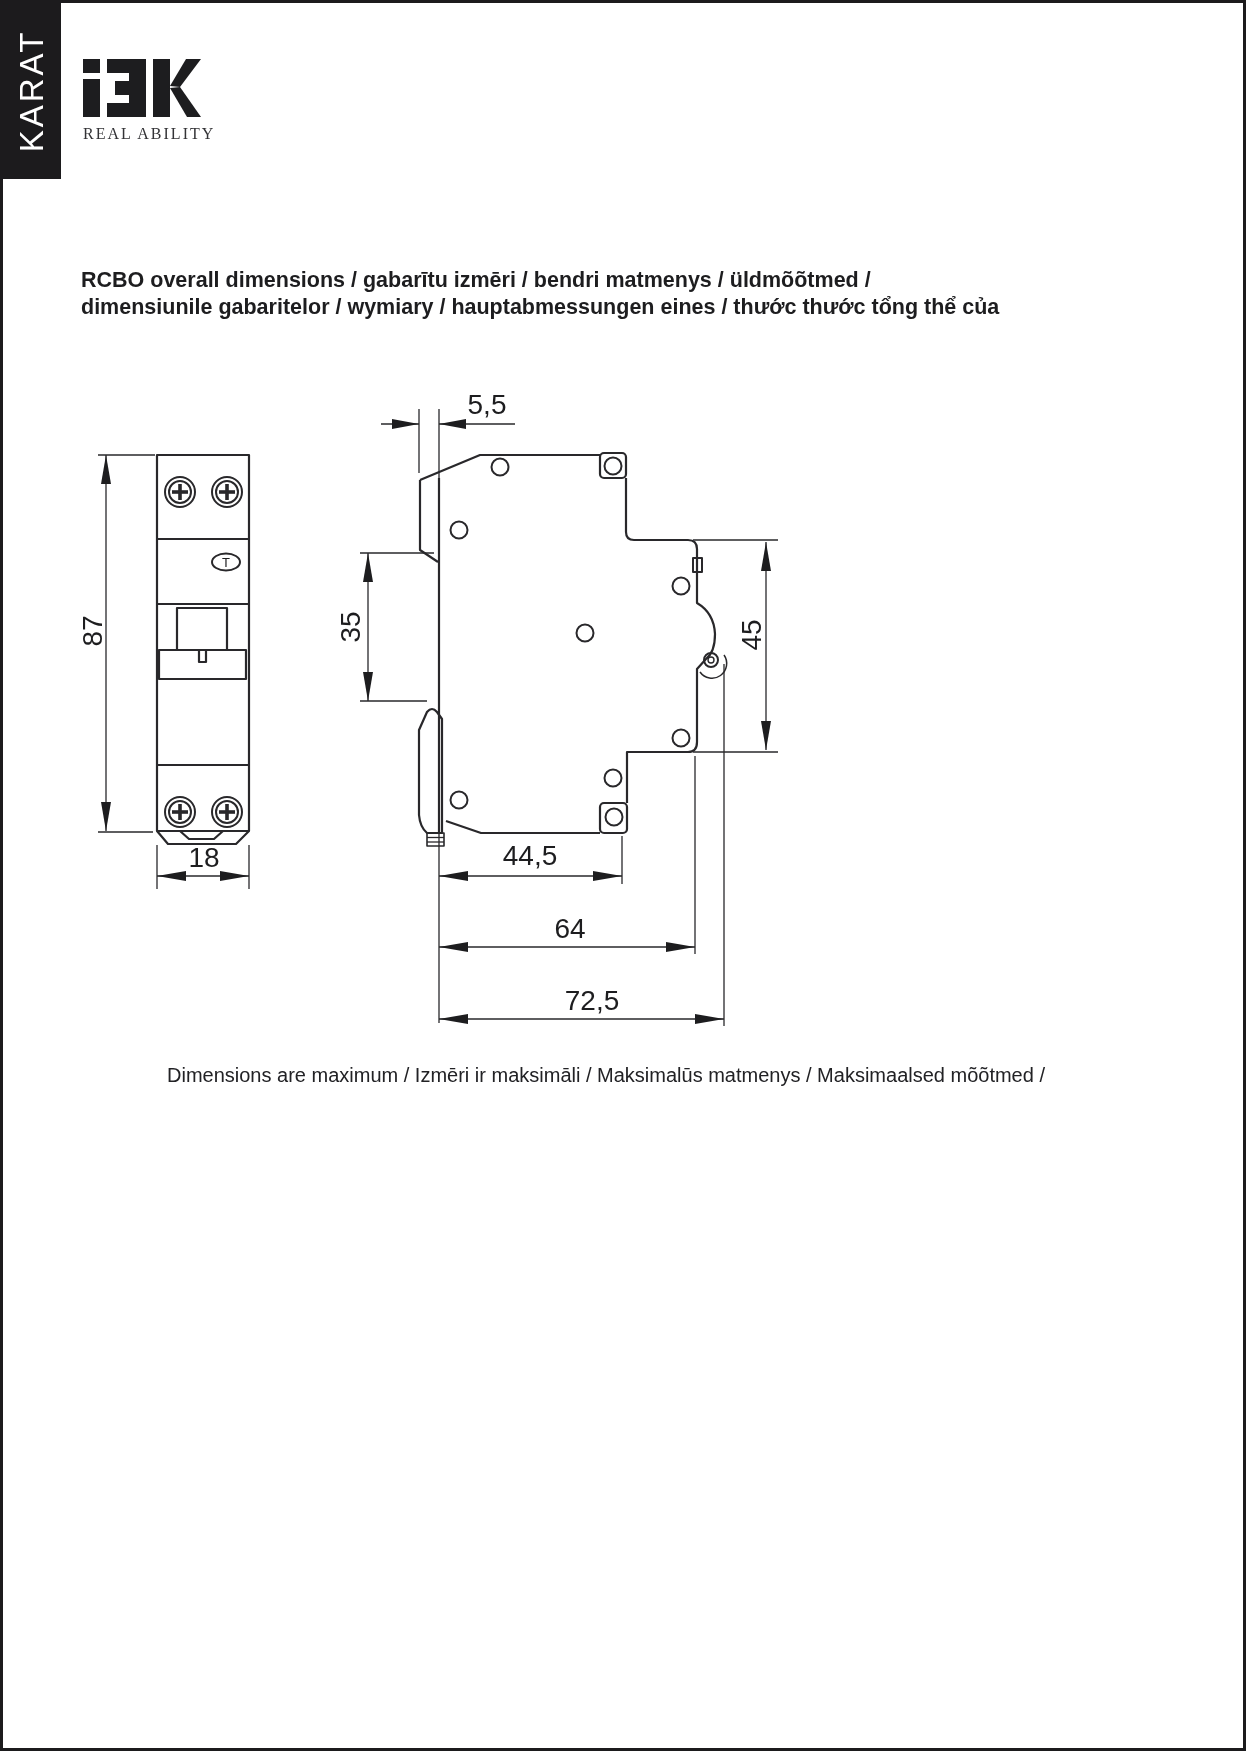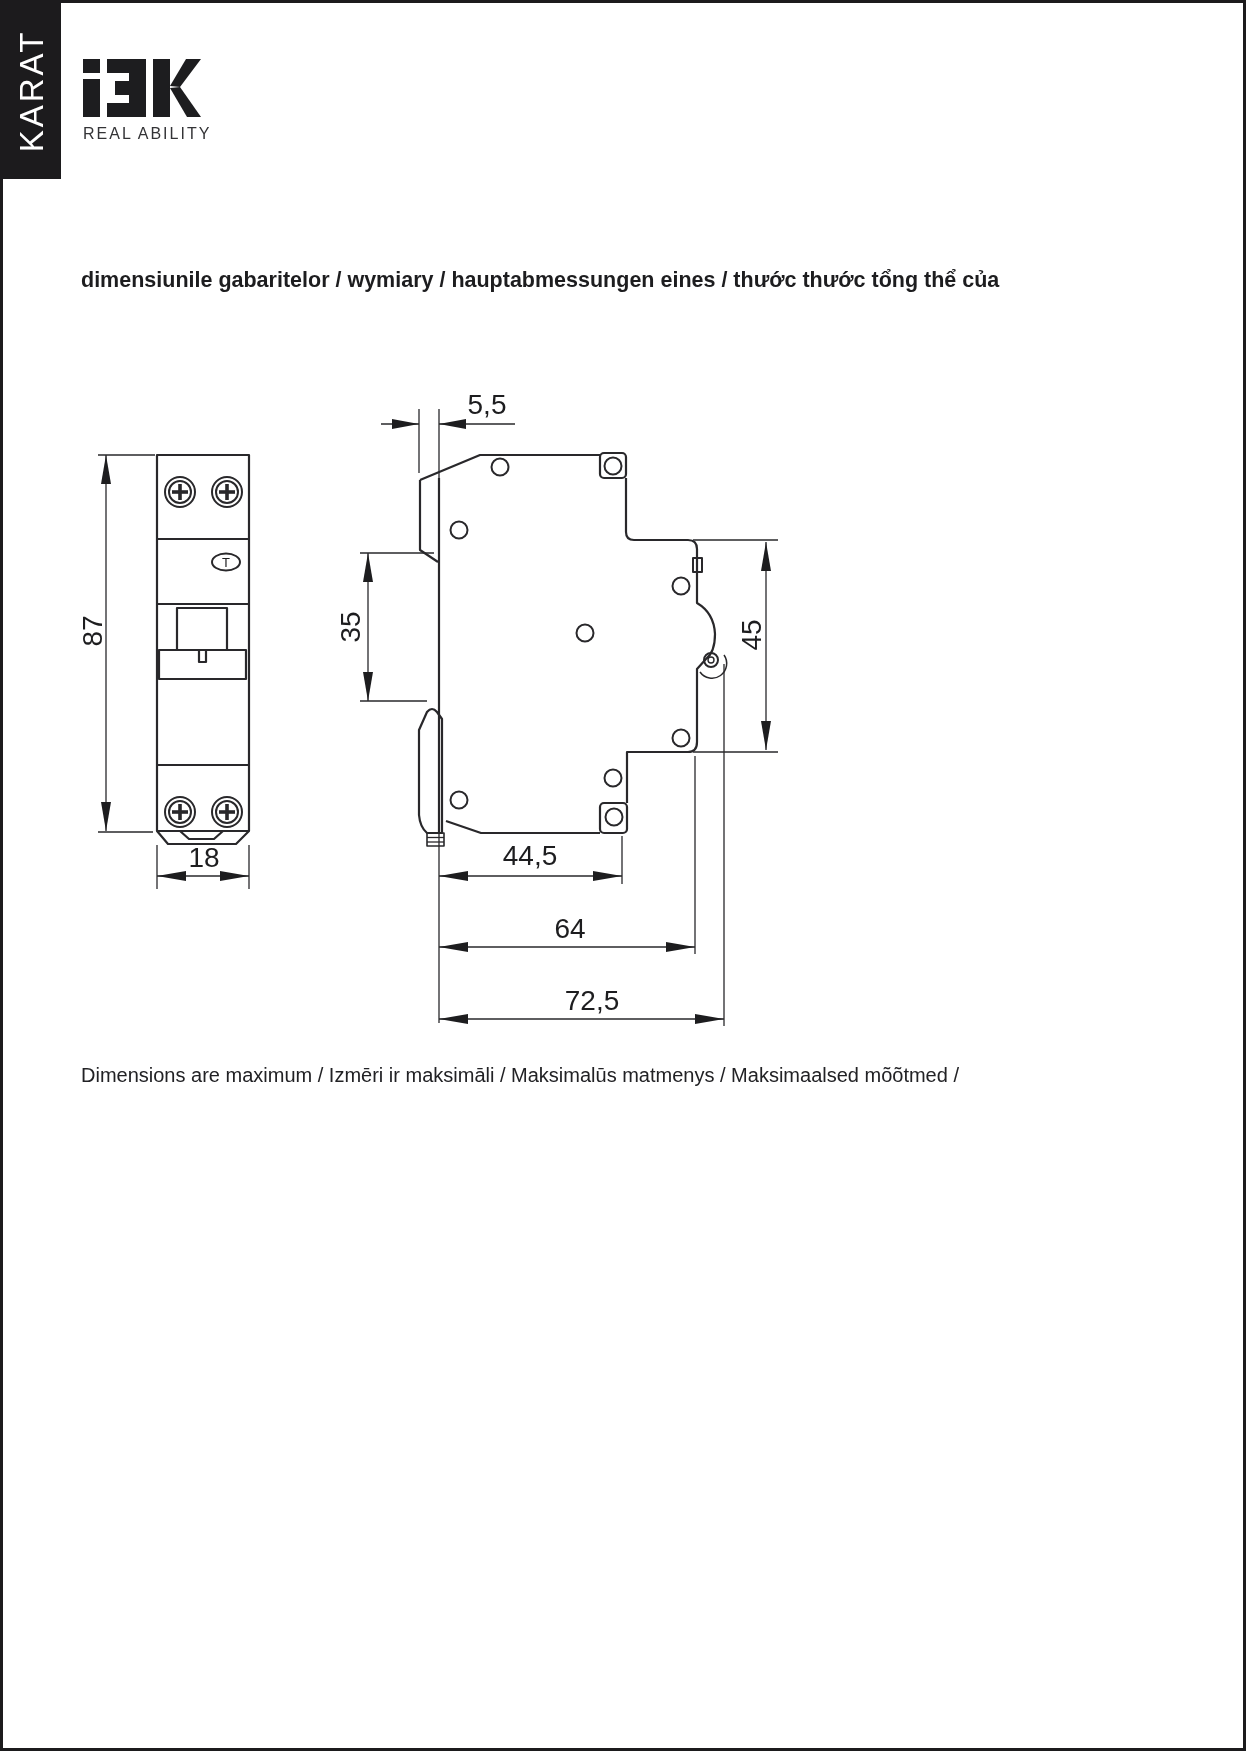--- a/index.html
+++ b/index.html
@@ -25,30 +25,32 @@
     font-size:33px;
     letter-spacing:3px;
     font-weight:400;
     white-space:nowrap;
   }
   .logo-wrap{position:absolute;left:80px;top:56px;}
   .logo-tagline{
     position:absolute;left:80px;top:122px;
     font-size:16px;letter-spacing:2px;color:#333336;
     white-space:nowrap;
+    font-family:Liberation Serif, serif;
   }
   .doc-title{
     position:absolute;left:78px;top:264px;width:1000px;
     font-size:21.5px;font-weight:bold;line-height:27px;
     color:#1d1d1f;
   }
   .doc-note{
     position:absolute;left:78px;top:1060px;width:1050px;
     font-size:20px;font-weight:400;line-height:25px;
     color:#222225;
+    text-align:center;
   }
   svg.drawing{position:absolute;left:0;top:0;}
   svg text{font-family:"Liberation Sans", sans-serif;}
 </style>
 </head>
 <body>
 
 <div class="page">
 
   <div class="brand-bar">
@@ -66,20 +68,21 @@
         <rect x="46" y="0" width="17" height="58"></rect>
         <rect x="70" y="0" width="17" height="58"></rect>
         <polygon points="87,27 103,0 118,0 97,28"></polygon>
         <polygon points="97,28 118,58 104,58 87,29"></polygon>
       </g>
     </svg>
   </div>
   <div class="logo-tagline">REAL ABILITY</div>
 
   <div class="doc-title">
+    <div>RCBO overall dimensions / gabarītu izmēri / bendri matmenys / üldmõõtmed /</div>
     <div>dimensiunile gabaritelor / wymiary / hauptabmessungen eines / thước thước tổng thể của</div>
   </div>
 
   <svg class="drawing" width="1246" height="1751" viewBox="0 0 1246 1751">
 
     <g stroke="#29282b" fill="none" stroke-width="2.2" stroke-linejoin="round">
       <rect x="154" y="452" width="92" height="376"></rect>
       <line x1="154" y1="536" x2="246" y2="536"></line>
       <line x1="154" y1="601" x2="246" y2="601"></line>
       <line x1="154" y1="762" x2="246" y2="762"></line>

